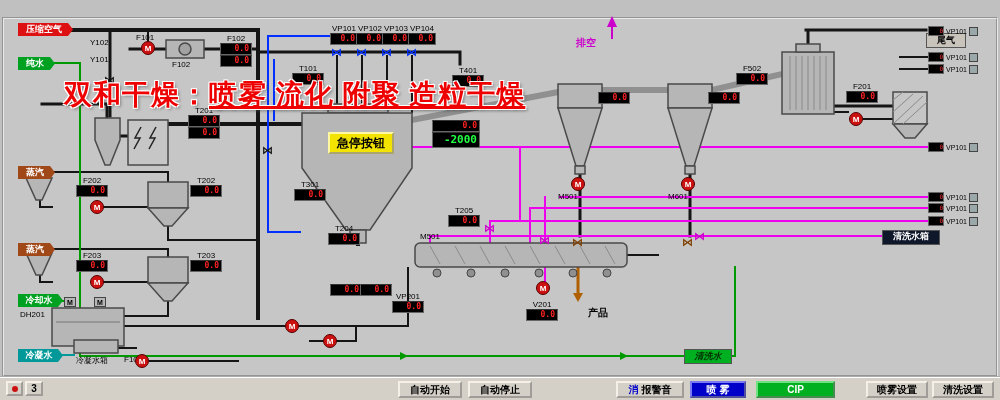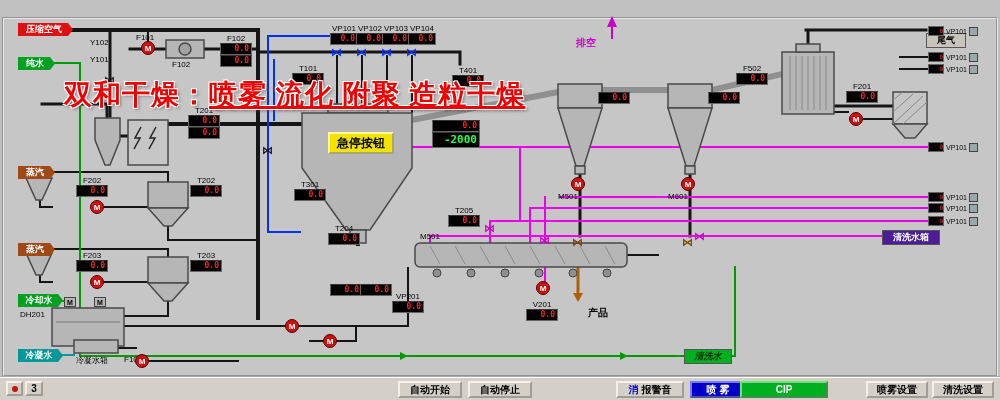--- a/index.html
+++ b/index.html
@@ -143,21 +143,21 @@
 
   <div class="estop">急停按钮</div>
 
   <div class="bottombar">
     <div class="cnt" style="left:6px;width:17px"><span class="lampdot"></span></div>
     <div class="cnt" style="left:25px;width:18px">3</div>
     <div class="btn" style="left:398px;width:64px">自动开始</div>
     <div class="btn" style="left:468px;width:64px">自动停止</div>
     <div class="btn" style="left:616px;width:68px"><span style="color:#0000cc">消</span> <span>报警音</span></div>
     <div class="btn" style="left:690px;width:56px;background:#0000c8;color:#fff;border-color:#7a7af2">喷 雾</div>
-    <div class="btn" style="left:740px;width:88px;background:#00b020;color:#fff;border-color:#70e080">CIP</div>
+    <div class="btn" style="left:756px;width:79px;background:#00b020;color:#fff;border-color:#70e080">CIP</div>
     <div class="btn" style="left:866px;width:62px">喷雾设置</div>
     <div class="btn" style="left:932px;width:62px">清洗设置</div>
   </div>
 
 <div class="ov" style="left: 220px; top: 34px;">
       <div class="disp-label">F102</div>
       <div class="disp-val" style="width: 26px;">0.0</div>
       <div class="disp-val" style="width: 26px;">0.0</div>
     </div>
     <div class="ov" style="left: 330px; top: 24px;">
@@ -261,21 +261,21 @@
     <div class="lbl" style="left: 20px; top: 310px;">DH201</div>
     <div class="lbl" style="left: 76px; top: 355px;">冷凝水箱</div>
     <div class="lbl" style="left: 124px; top: 355px;">F101</div>
     <div class="tag" style="left: 18px; top: 23px; width: 52px; background: rgb(221, 17, 17); color: rgb(255, 255, 255);">压缩空气</div>
     <div class="tag" style="left: 18px; top: 57px; width: 34px; background: rgb(0, 160, 32); color: rgb(255, 255, 255);">纯水</div>
     <div class="tag" style="left: 18px; top: 166px; width: 34px; background: rgb(160, 72, 24); color: rgb(255, 255, 255);">蒸汽</div>
     <div class="tag" style="left: 18px; top: 243px; width: 34px; background: rgb(160, 72, 24); color: rgb(255, 255, 255);">蒸汽</div>
     <div class="tag" style="left: 18px; top: 294px; width: 42px; background: rgb(0, 160, 32); color: rgb(255, 255, 255);">冷却水</div>
     <div class="tag" style="left: 18px; top: 349px; width: 42px; background: rgb(0, 152, 152); color: rgb(255, 255, 255);">冷凝水</div>
     <div class="tag flat" style="left: 926px; top: 33px; width: 34px; background: rgb(200, 196, 188); color: rgb(0, 0, 0);">尾气</div>
-    <div class="tag flat" style="left: 882px; top: 230px; width: 52px; background: #4c1d95; color: rgb(255, 255, 255);">清洗水箱</div>
+    <div class="tag flat" style="left: 882px; top: 230px; width: 52px; background: #0f172a; color: rgb(255, 255, 255); font-family: Liberation Mono, monospace;">清洗水箱</div>
     <div class="tag flat" style="left: 684px; top: 349px; width: 42px; background: rgb(0, 176, 32); color: rgb(0, 48, 0); font-style: italic;">清洗水</div>
     <div class="rrow" style="left: 928px; top: 26px;">
       <div class="rbox">0</div>
       <div class="rlbl">VP101</div>
       <div class="ricn"></div>
     </div>
     <div class="rrow" style="left: 928px; top: 52px;">
       <div class="rbox">0</div>
       <div class="rlbl">VP101</div>
       <div class="ricn"></div>

